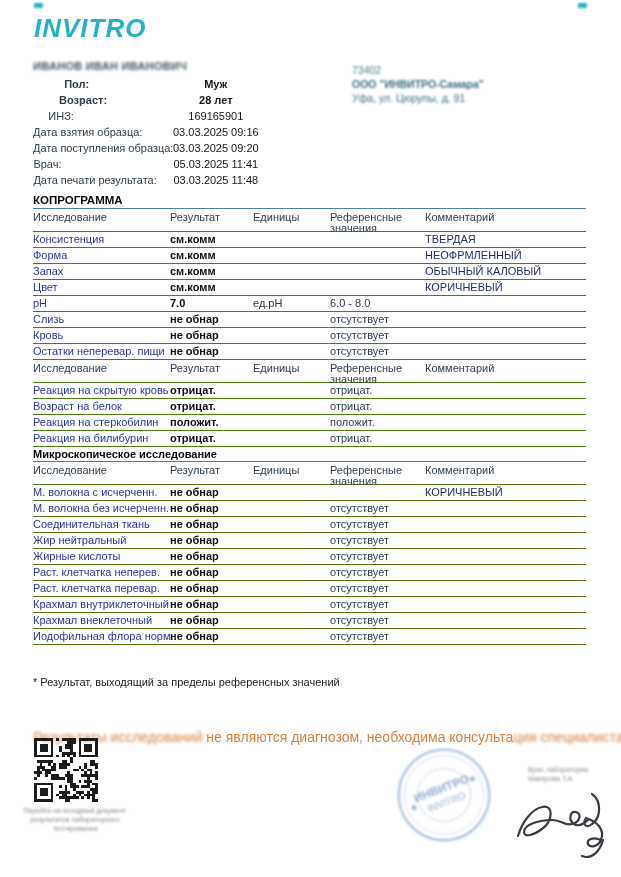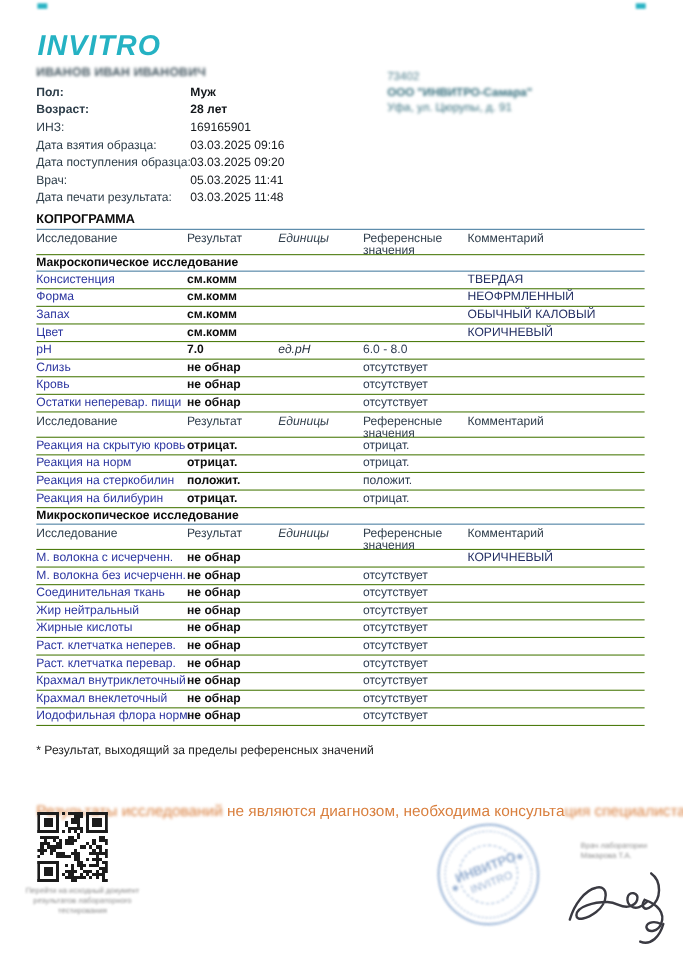--- a/index.html
+++ b/index.html
@@ -1,45 +1,45 @@
 <!DOCTYPE html>
 <html><head>
 <meta charset="utf-8">
 <style>
   html,body{margin:0;padding:0;background:#ffffff;}
   .page{position:relative;width:621px;height:877px;background:#fff;overflow:hidden;
         font-family:"Liberation Sans",sans-serif;color:#111;}
   .corner-mark{position:absolute;top:3px;width:9px;height:5px;background:#2ab3c4;filter:blur(1px);}
-  .logo{position:absolute;left:34px;top:26px;font-size:26px;font-weight:bold;font-style:italic;
+  .logo{position:absolute;left:34px;top:13px;font-size:26px;font-weight:bold;font-style:italic;
         letter-spacing:1px;color:#25b2c3;filter:blur(0.7px);}
   .patient-name{position:absolute;left:33px;top:60px;font-size:11px;font-weight:bold;
         color:#41545e;filter:blur(1.4px);letter-spacing:0.3px;}
   .patient-fields{position:absolute;left:33px;top:76px;font-size:11px;}
-  .pf-row{height:16px;line-height:16px;display:flex;white-space:nowrap;}
+  .pf-row{height:16px;line-height:16px;display:flex;white-space:nowrap;justify-content:center;}
   .pf-label{width:140px;color:#2e3e4a;}
   .pf-value{color:#14181c;}
   .bold{font-weight:bold;}
   .clinic{position:absolute;left:352px;top:63px;font-size:10.5px;line-height:14px;
         color:#37707e;filter:blur(1.3px);}
   .clinic .c-code{color:#4d7d8a;}
   .clinic .c-nm{font-weight:bold;}
   .report-table{position:absolute;left:33px;top:194px;width:553px;font-size:11px;}
   .t-title{height:14px;line-height:13px;font-weight:bold;font-size:11.5px;color:#0a0a0a;}
   .row{display:grid;grid-template-columns:137px 83px 77px 95px 161px;
        border-bottom:1px solid #4d7c0f;}
   .row.header{height:22px;color:#32404e;}
   .row.header.first{border-top:1px solid #4d81a3;}
   .row.header > div{line-height:11px;padding-top:3px;color:#32404e;font-weight:normal;}
   .row.data{height:15px;}
   .row.data > div{line-height:15px;white-space:nowrap;overflow:visible;}
   .sec-title{height:14px;line-height:14px;font-weight:bold;color:#0b0b0b;
        border-bottom:1px solid #4d81a3;}
   .c-name{color:#2c36a0;}
   .c-result{font-weight:bold;color:#0d0d0d;}
-  .c-units{color:#25323f;font-style:italic;}
+  .c-units{color:#25323f;}
   .c-ref{color:#2e3d52;}
   .c-comment{color:#232f63;}
   .footnote{position:absolute;left:33px;top:676px;font-size:11px;color:#1d1d1d;filter:blur(0.5px);}
   .notice{position:absolute;left:33px;top:697px;width:527px;font-size:11px;line-height:14px;color:#2c3942;}
   .warn-orange{color:#e0833f;filter:blur(1.3px);}
   .link-blue{color:#3a57c4;filter:blur(1.3px);}
   .disclaimer{position:absolute;left:33px;top:729px;font-size:14px;color:#d97f3e;white-space:nowrap;}
   .dz{filter:blur(1.5px);}
   .qr{position:absolute;left:34px;top:738px;width:64px;height:64px;}
   .qr-caption{position:absolute;left:16px;top:806px;width:118px;text-align:center;
@@ -100,21 +100,20 @@
 
   <div class="report-table" id="report-table">
     <div class="t-title">КОПРОГРАММА</div>
   <div class="row header first">
         <div class="c-name">Исследование</div>
         <div class="c-result">Результат</div>
         <div class="c-units">Единицы</div>
         <div class="c-ref">Референсные значения</div>
         <div class="c-comment">Комментарий</div>
       </div>
-      <div class="sec-title">Макроскопическое исследование</div>
       <div class="row data">
         <div class="c-name">Консистенция</div>
         <div class="c-result">см.комм</div>
         <div class="c-units"></div>
         <div class="c-ref"></div>
         <div class="c-comment">ТВЕРДАЯ</div>
       </div>
       <div class="row data">
         <div class="c-name">Форма</div>
         <div class="c-result">см.комм</div>
@@ -172,21 +171,21 @@
         <div class="c-comment">Комментарий</div>
       </div>
       <div class="row data">
         <div class="c-name">Реакция на скрытую кровь</div>
         <div class="c-result">отрицат.</div>
         <div class="c-units"></div>
         <div class="c-ref">отрицат.</div>
         <div class="c-comment"></div>
       </div>
       <div class="row data">
-        <div class="c-name">Реакция на норм</div>
+        <div class="c-name">Возраст на белок</div>
         <div class="c-result">отрицат.</div>
         <div class="c-units"></div>
         <div class="c-ref">отрицат.</div>
         <div class="c-comment"></div>
       </div>
       <div class="row data">
         <div class="c-name">Реакция на стеркобилин</div>
         <div class="c-result">положит.</div>
         <div class="c-units"></div>
         <div class="c-ref">положит.</div>

